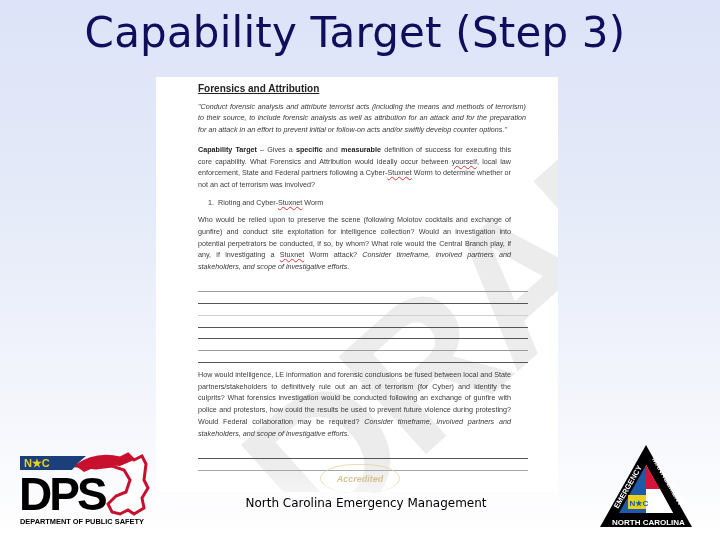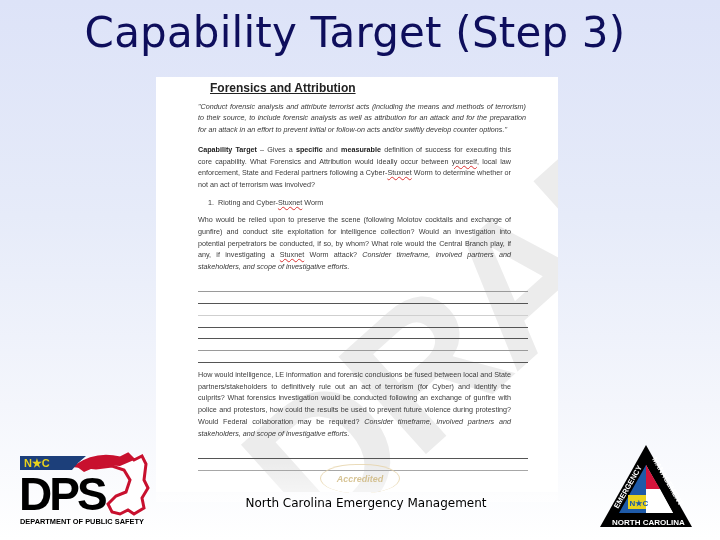--- a/index.html
+++ b/index.html
@@ -24,21 +24,21 @@
     .watermark {
       position:absolute; left:40px; top:110px;
       font-family:"Liberation Sans", sans-serif; font-weight:bold;
       font-size:190px; color:#ececec; transform:rotate(-42deg);
       transform-origin:center; letter-spacing:-6px; user-select:none;
     }
     .doc-content {
       position:absolute; left:42px; top:6px; width:328px;
       font-family:"Liberation Sans", sans-serif; font-size:7.2px; line-height:11.7px; color:#3a3a3a;
     }
-    .doc-heading { font-weight:bold; text-decoration:underline; margin:0 0 6px 12px; font-size:12px; color:#222; }
+    .doc-heading { font-weight:bold; text-decoration:underline; margin:0 0 6px 0; font-size:10px; color:#222; }
     .doc-quote { font-style:italic; text-align:justify; margin:0 0 8px 0; }
     .doc-p { text-align:justify; margin:0 15px 6px 0; }
     .doc-p b { color:#222; }
     .doc-list { margin:0 0 6px 10px; }
     .squiggle { text-decoration: underline wavy #d33; text-decoration-thickness:0.6px; }
     .rules { position:absolute; left:42px; width:330px; }
     .rule { height:0; border-top:1px solid #555; margin:0; position:absolute; left:0; width:100%; }
     .rule.light { border-top-color:#cfcfcf; }
     .rule.mid { border-top-color:#9a9a9a; }
     .accredited {

